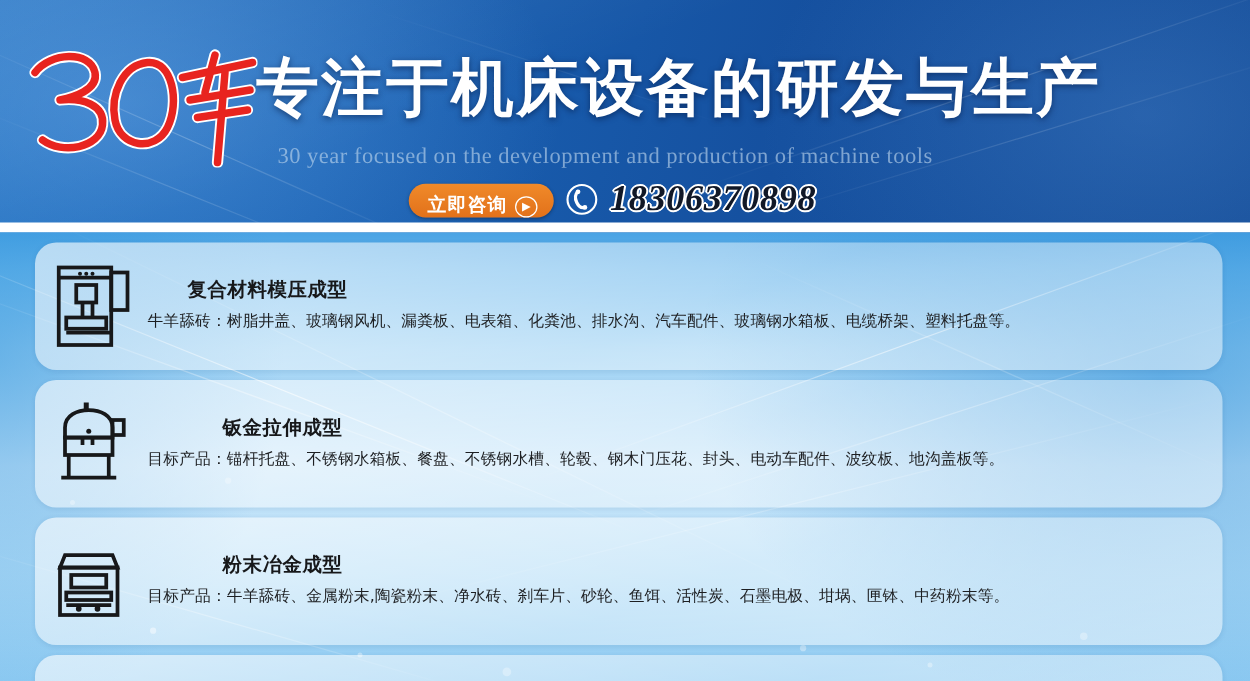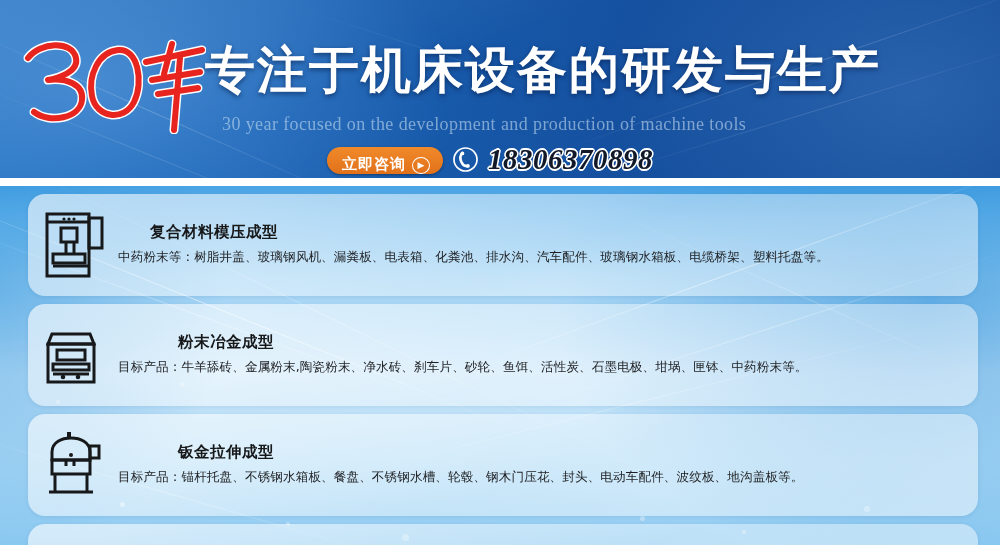--- a/index.html
+++ b/index.html
@@ -237,41 +237,21 @@
             </g>
             <g fill="#17181a">
               <circle cx="20" cy="11" r="1.6"></circle>
                 <circle cx="25" cy="11" r="1.6"></circle>
                 <circle cx="30" cy="11" r="1.6"></circle>
             </g>
           </svg>
         </span>
         <div class="txt">
           <div class="t-title ttl-b">复合材料模压成型</div>
-          <div class="t-desc">中药粉末等：树脂井盖、玻璃钢风机、漏粪板、电表箱、化粪池、排水沟、汽车配件、玻璃钢水箱板、电缆桥架、塑料托盘等。</div>
-        </div>
-      </div>
-
-      <div class="card r1">
-        <span class="ico">
-          <svg width="62" height="74" viewBox="0 0 62 74">
-            <g fill="none" stroke="#17181a" stroke-width="3">
-              <path d="M8 16 L46 16 L50 26 L4 26 Z"></path>
-              <rect x="4" y="26" width="46" height="38"></rect>
-              <rect x="13" y="32" width="28" height="10"></rect>
-              <rect x="9" y="46" width="36" height="6"></rect>
-              <path d="M9 56 L45 56"></path>
-            </g>
-            <circle cx="19" cy="59" r="2.3" fill="#17181a"></circle>
-            <circle cx="34" cy="59" r="2.3" fill="#17181a"></circle>
-          </svg>
-        </span>
-        <div class="txt">
-          <div class="t-title ttl-c">粉末冶金成型</div>
-          <div class="t-desc">目标产品：牛羊舔砖、金属粉末,陶瓷粉末、净水砖、刹车片、砂轮、鱼饵、活性炭、石墨电极、坩埚、匣钵、中药粉末等。</div>
+          <div class="t-desc">牛羊舔砖：树脂井盖、玻璃钢风机、漏粪板、电表箱、化粪池、排水沟、汽车配件、玻璃钢水箱板、电缆桥架、塑料托盘等。</div>
         </div>
       </div>
 
       <div class="card r1">
         <span class="ico">
           <svg width="62" height="74" viewBox="0 0 62 74">
             <g fill="none" stroke="#17181a" stroke-width="3">
               <path d="M8 24 C8 14 18 10 27 10 C36 10 46 14 46 24 L46 32 L8 32 Z"></path>
               <rect x="46" y="18" width="9" height="12"></rect>
               <path d="M25 4 L25 10" stroke-width="4"></path>
@@ -279,20 +259,40 @@
               <path d="M11 46 L11 64 M43 46 L43 64"></path>
               <path d="M5 64 L49 64"></path>
               <path d="M22 32 L22 38 M30 32 L30 38"></path>
             </g>
             <circle cx="27" cy="27" r="2" fill="#17181a"></circle>
           </svg>
         </span>
         <div class="txt">
           <div class="t-title ttl-c">钣金拉伸成型</div>
           <div class="t-desc">目标产品：锚杆托盘、不锈钢水箱板、餐盘、不锈钢水槽、轮毂、钢木门压花、封头、电动车配件、波纹板、地沟盖板等。</div>
+        </div>
+      </div>
+
+      <div class="card r1">
+        <span class="ico">
+          <svg width="62" height="74" viewBox="0 0 62 74">
+            <g fill="none" stroke="#17181a" stroke-width="3">
+              <path d="M8 16 L46 16 L50 26 L4 26 Z"></path>
+              <rect x="4" y="26" width="46" height="38"></rect>
+              <rect x="13" y="32" width="28" height="10"></rect>
+              <rect x="9" y="46" width="36" height="6"></rect>
+              <path d="M9 56 L45 56"></path>
+            </g>
+            <circle cx="19" cy="59" r="2.3" fill="#17181a"></circle>
+            <circle cx="34" cy="59" r="2.3" fill="#17181a"></circle>
+          </svg>
+        </span>
+        <div class="txt">
+          <div class="t-title ttl-c">粉末冶金成型</div>
+          <div class="t-desc">目标产品：牛羊舔砖、金属粉末,陶瓷粉末、净水砖、刹车片、砂轮、鱼饵、活性炭、石墨电极、坩埚、匣钵、中药粉末等。</div>
         </div>
       </div>
 
       <div class="card r2">
         <span class="ico">
           <svg width="68" height="70" viewBox="0 0 68 70">
             <g fill="none" stroke="#17181a" stroke-width="3">
               <rect x="3" y="14" width="11" height="42"></rect>
               <rect x="16" y="14" width="4" height="42"></rect>
               <rect x="20" y="10" width="36" height="12"></rect>

